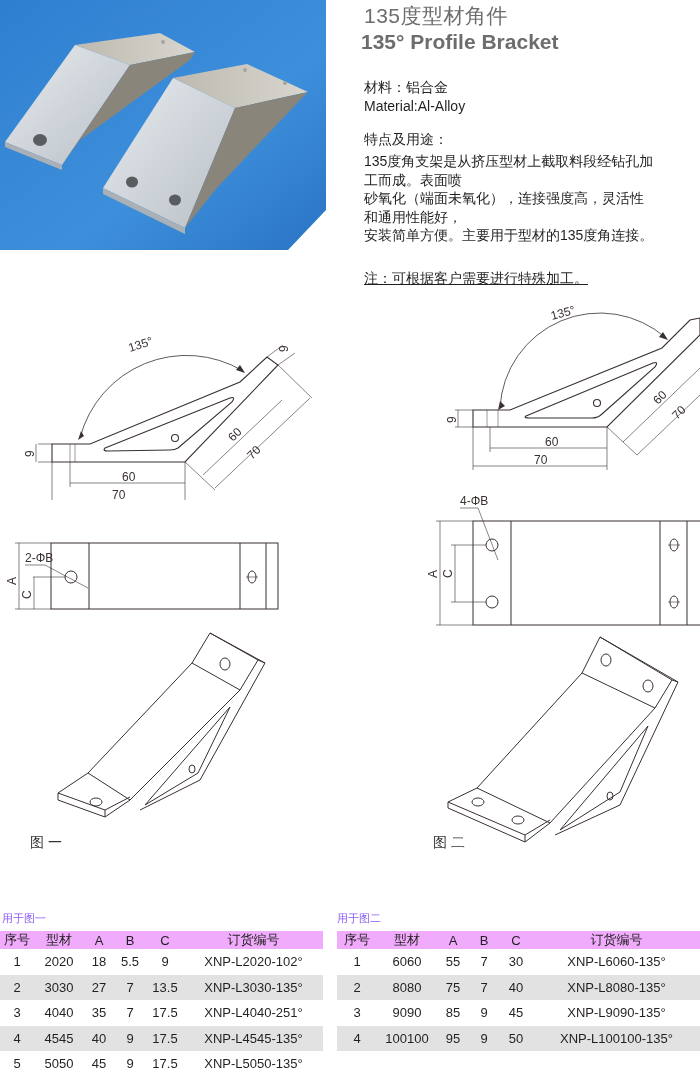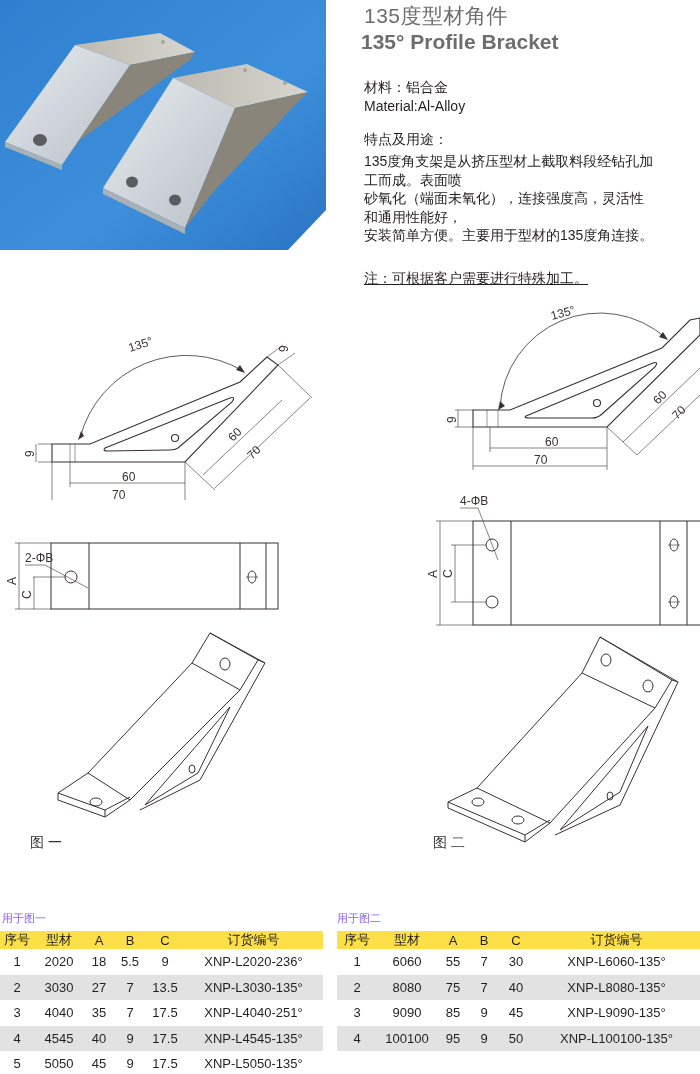--- a/index.html
+++ b/index.html
@@ -23,21 +23,21 @@
 
   
   .drawing { stroke: #3a3030; fill: none; }
   .dim-text { font-family: "Liberation Sans", sans-serif; fill: #3a3030; font-size: 12px; }
 
   .fig-cap { font-size: 14px; color: #333; }
 
   
   .tbl-title { font-size: 11px; color: #8b5cf6; }
   table.spec { position: absolute; border-collapse: collapse; font-size: 13px; color: #231f20; }
-  table.spec th { background: #fde047; font-weight: normal; height: 18px; padding: 0; text-align: center; font-size: 13px; }
+  table.spec th { background: #f0abfc; font-weight: normal; height: 18px; padding: 0; text-align: center; font-size: 13px; }
   table.spec td { height: 25.5px; padding: 0; text-align: center; white-space: nowrap; }
   table.spec tr.alt td { background: #e2e2e2; }
 </style>
 </head>
 <body>
 
 <div class="abs photo">
   <svg width="326" height="250" viewBox="0 0 326 250">
     <defs>
       <linearGradient id="bg" x1="0" y1="0" x2="1" y2="1">
@@ -277,21 +277,21 @@
     <th>B</th>
     <th>C</th>
     <th>订货编号</th>
   </tr>
   <tr>
     <td>1</td>
     <td>2020</td>
     <td>18</td>
     <td>5.5</td>
     <td>9</td>
-    <td>XNP-L2020-236°</td>
+    <td>XNP-L2020-102°</td>
   </tr>
   <tr class="alt">
     <td>2</td>
     <td>3030</td>
     <td>27</td>
     <td>7</td>
     <td>13.5</td>
     <td>XNP-L3030-135°</td>
   </tr>
   <tr>

